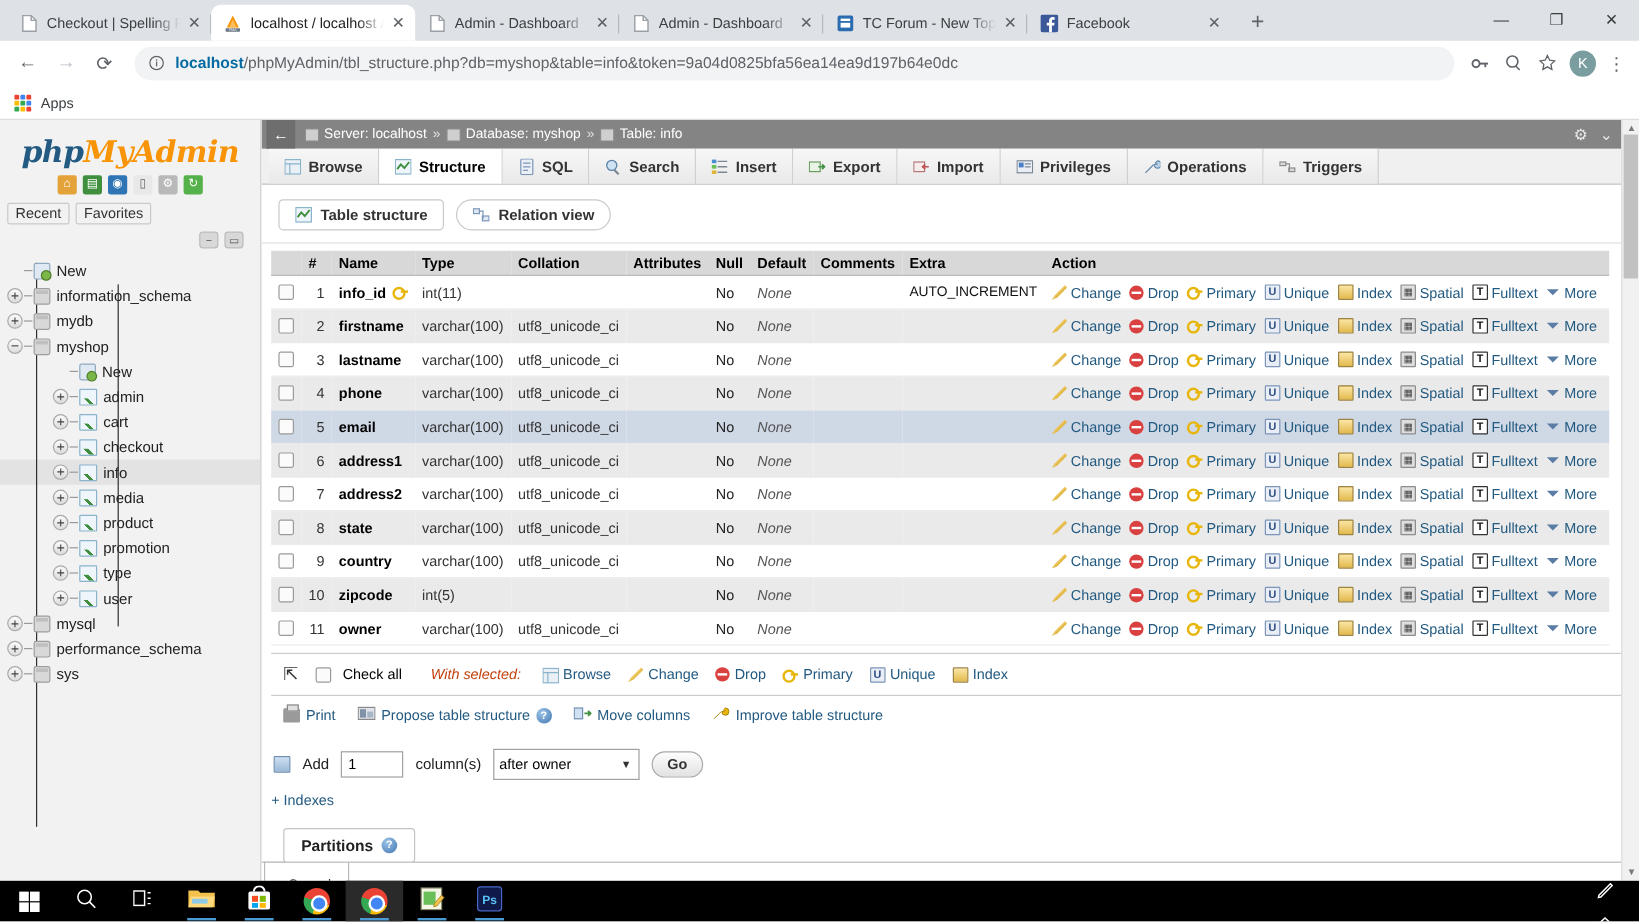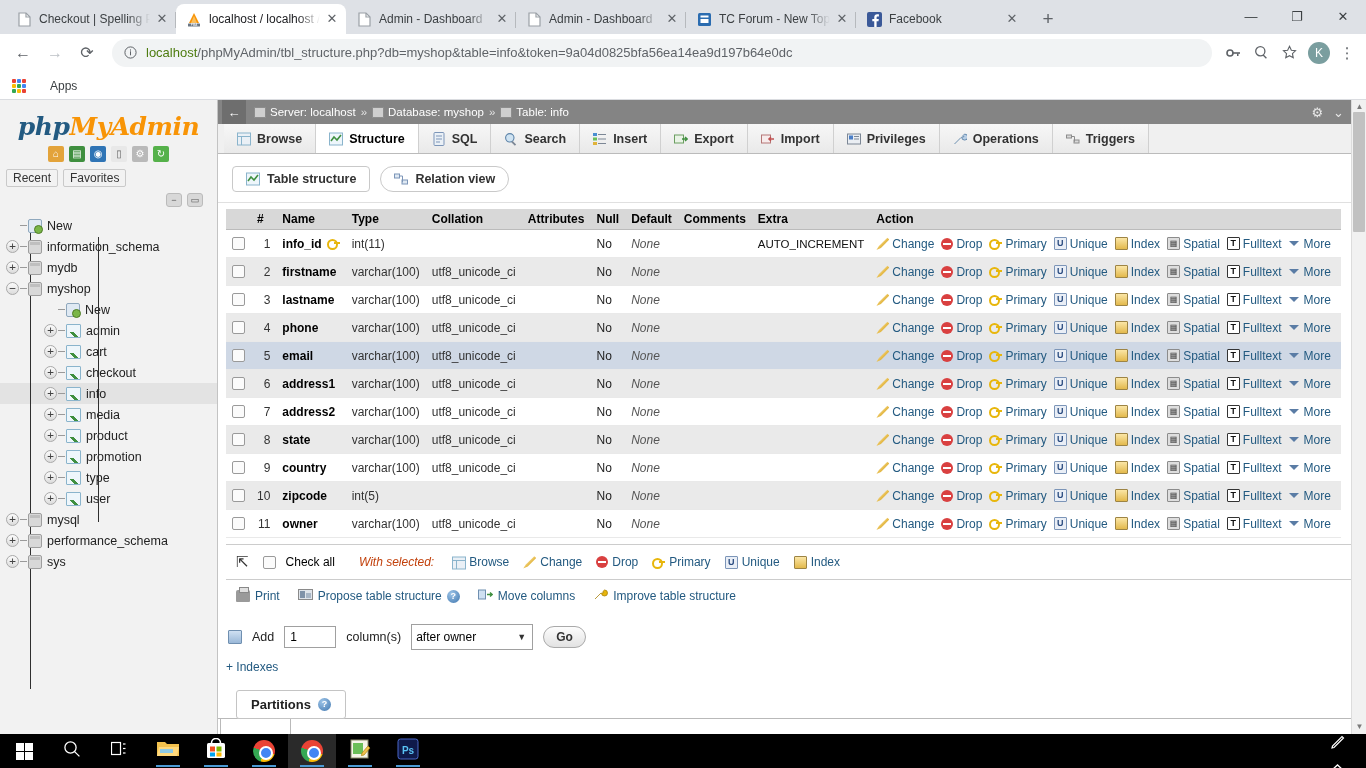--- a/index.html
+++ b/index.html
@@ -77,39 +77,39 @@
     color: #5f6368; margin-right: 2px;
   }
   .navbtn.dim { color: #bdc1c6; }
   .omnibox {
     flex: 1 1 auto; height: 28px; background: #f1f3f4;
     border-radius: 14px; display: flex; align-items: center;
     padding: 0 12px; margin: 0 8px; font-size: 13px;
     overflow: hidden;
   }
   .omni-url { color: #5f6368; white-space: nowrap; }
-  .omni-url b { color: #4d7c0f; font-weight: 400; }
+  .omni-url b { color: #0369a1; font-weight: 700; }
   .omni-icons { display: flex; align-items: center; gap: 2px; }
   .omni-icons .oi {
     width: 26px; height: 26px; display: flex;
     align-items: center; justify-content: center; color: #5f6368;
   }
   .avatar-k {
     width: 22px; height: 22px; border-radius: 50%;
     background: #7a9e9f; color: #fff; font-size: 12px;
     display: flex; align-items: center; justify-content: center;
     margin: 0 4px;
   }
   .menu-dots { color: #5f6368; font-size: 15px; width: 22px; text-align: center; }
 
   .bookmarks {
     height: 28px; background: #fff; display: flex; align-items: center;
     padding-left: 12px; border-bottom: 1px solid #dadce0;
   }
-  .bm-item { display: flex; align-items: center; font-size: 12px; color: #3c4043; gap: 16px; }
+  .bm-item { display: flex; align-items: center; font-size: 12px; color: #3c4043; }
   .apps-grid {
     width: 14px; height: 14px; margin-right: 8px;
     display: grid; grid-template-columns: repeat(3, 4px);
     grid-template-rows: repeat(3, 4px); gap: 1px;
   }
   .apps-grid i { display: block; width: 4px; height: 4px; border-radius: 1px; }
 
   
   #page {
     position: absolute; top: 100px; left: 0;

